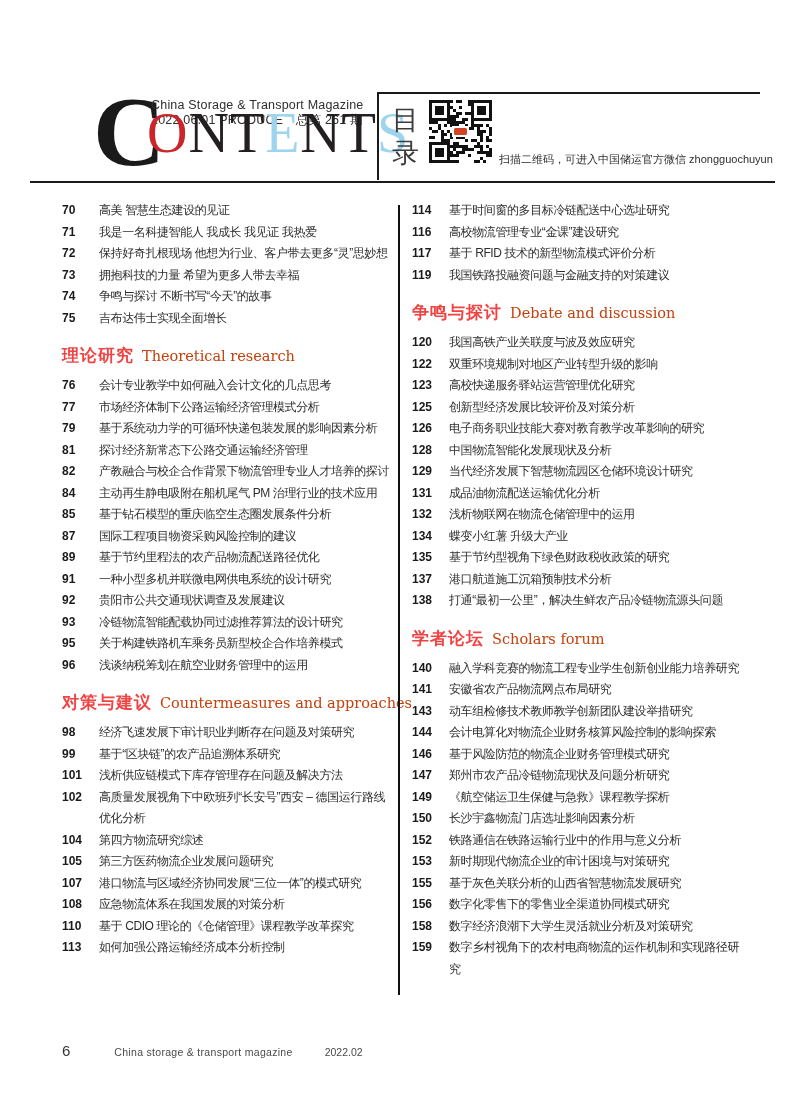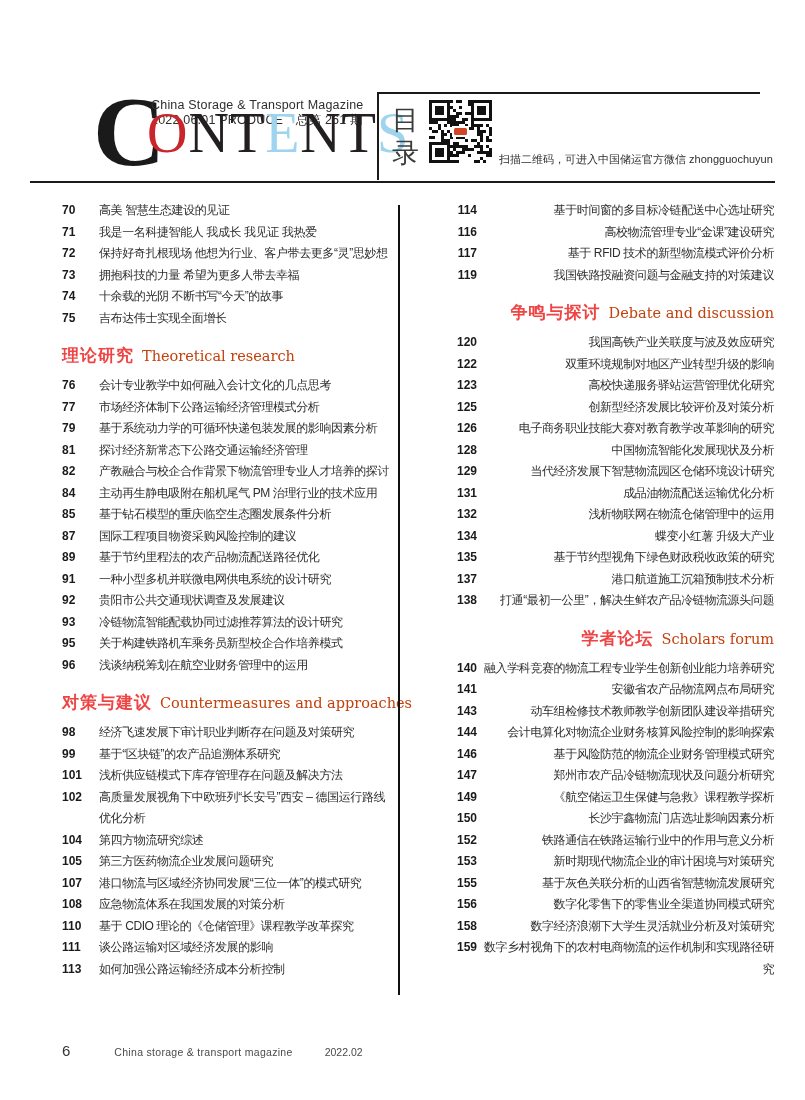--- a/index.html
+++ b/index.html
@@ -18,21 +18,21 @@
   .hdr-topline{position:absolute;left:322px;top:-4px;width:383px;height:2px;background:#1a1a1a;}
   .mulu{position:absolute;left:334px;top:8px;width:30px;font-size:27px;line-height:33px;
         color:#3c3c3c;word-break:break-all;text-align:right;}
   .qr{position:absolute;left:374px;top:4px;width:63px;height:63px;}
   .qr-caption{position:absolute;left:444px;top:56px;font-size:11px;color:#2e2e2e;white-space:nowrap;}
   .header-rule{position:absolute;left:30px;top:181px;width:745px;height:2px;background:#1a1a1a;}
 
   
   .col{position:absolute;top:200px;width:334px;}
   .col-left{left:62px;}
-  .col-right{left:440px;text-align:right;}
+  .col-right{left:412px;}
   .col-divider{position:absolute;left:398px;top:205px;width:2px;height:790px;background:#111;}
 
   .sec-heading{margin-top:14px;margin-bottom:6px;line-height:26px;white-space:nowrap;}
   .sec-zh{color:#ef4444;font-size:17px;font-weight:bold;letter-spacing:1px;}
   .sec-en{color:#c2410c;font-family:"DejaVu Serif","Liberation Serif",serif;font-size:14.5px;margin-left:8px;}
 
   .toc-item{display:flex;align-items:flex-start;}
   .toc-num{flex:none;width:37px;font-size:12px;font-weight:bold;color:#1a1a1a;line-height:21.5px;}
   .toc-title{flex:1;font-size:12px;color:#2e2e2e;line-height:21.5px;letter-spacing:-0.4px;}
 
@@ -214,21 +214,21 @@
       <div class="toc-item">
         <span class="toc-num">72</span>
         <span class="toc-title">保持好奇扎根现场 他想为行业、客户带去更多“灵”思妙想</span>
       </div>
       <div class="toc-item">
         <span class="toc-num">73</span>
         <span class="toc-title">拥抱科技的力量 希望为更多人带去幸福</span>
       </div>
       <div class="toc-item">
         <span class="toc-num">74</span>
-        <span class="toc-title">十余载的光阴 不断书写“今天”的故事</span>
+        <span class="toc-title">争鸣与探讨 不断书写“今天”的故事</span>
       </div>
       <div class="toc-item">
         <span class="toc-num">75</span>
         <span class="toc-title">吉布达伟士实现全面增长</span>
       </div>
       <div class="sec-heading"><span class="sec-zh">理论研究</span><span class="sec-en">Theoretical research</span></div>
       <div class="toc-item">
         <span class="toc-num">76</span>
         <span class="toc-title">会计专业教学中如何融入会计文化的几点思考</span>
       </div>
@@ -313,24 +313,20 @@
         <span class="toc-num">107</span>
         <span class="toc-title">港口物流与区域经济协同发展“三位一体”的模式研究</span>
       </div>
       <div class="toc-item">
         <span class="toc-num">108</span>
         <span class="toc-title">应急物流体系在我国发展的对策分析</span>
       </div>
       <div class="toc-item">
         <span class="toc-num">110</span>
         <span class="toc-title">基于 CDIO 理论的《仓储管理》课程教学改革探究</span>
-      </div>
-      <div class="toc-item">
-        <span class="toc-num">111</span>
-        <span class="toc-title">谈公路运输对区域经济发展的影响</span>
       </div>
       <div class="toc-item">
         <span class="toc-num">113</span>
         <span class="toc-title">如何加强公路运输经济成本分析控制</span>
       </div>
     </div>
   <div class="col col-right">
       <div class="toc-item">
         <span class="toc-num">114</span>
         <span class="toc-title">基于时间窗的多目标冷链配送中心选址研究</span>

